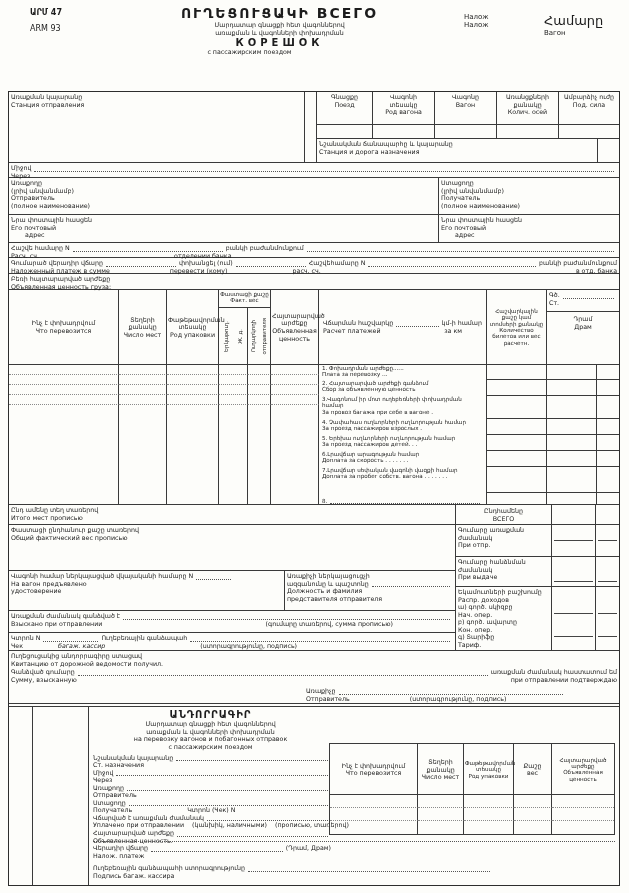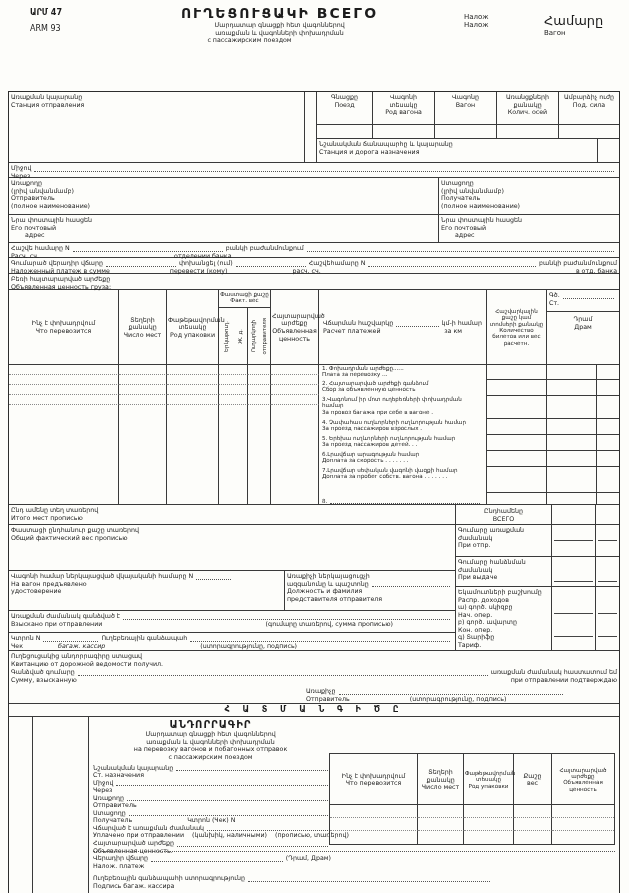--- a/index.html
+++ b/index.html
@@ -35,20 +35,21 @@
 
   <div class="hdr row">
     <div style="width:95px;padding-left:30px;padding-top:3px">
       <div class="lbl" style="font-size:8px;font-weight:bold">ԱՐՄ 47</div>
       <div class="lbl" style="font-size:8px;margin-top:6px">ARM 93</div>
     </div>
     <div class="ctr" style="flex:1">
       <div class="t-hy">ՈՒՂԵՑՈՒՑԱԿԻ ВСЕГО</div>
       <div class="lbl">Մարդատար գնացքի հետ վագոններով</div>
       <div class="lbl">առաքման և վագոնների փոխադրման</div>
+      <div class="t-kor">КОРЕШОК</div>
       <div class="lbl" style="margin-left:-60px">с пассажирским поездом</div>
     </div>
     <div class="row" style="width:165px;padding-top:8px">
       <div style="width:80px">
         <div class="lbl" style="font-size:7px">Налож</div>
         <div class="lbl" style="font-size:7px">Налож</div>
       </div>
       <div style="width:80px">
         <div class="lbl" style="font-size:13px">Համարը</div>
         <div class="lbl" style="font-size:7px">Вагон</div>
@@ -499,21 +500,20 @@
         <span class="lbl">Առաքիչը</span>
         <span class="fl"></span>
       </div>
       <div class="row" style="margin-left:295px;width:260px">
         <span class="lbl">Отправитель</span>
         <span class="lbl" style="margin-left:60px">(ստորագրությունը, подпись)</span>
       </div>
     </div>
 
     <div class="bt bb ctr" style="padding:1px 0">
-      <div class="cutl">Հ Ա Տ Մ Ա Ն    Գ Ի Ծ Ը</div>
     </div>
 
     <div class="row" style="height:178px">
       <div class="br" style="width:24px"></div>
       <div class="br" style="width:56px"></div>
       <div style="flex:1;position:relative;padding:2px 4px">
         <div class="ctr" style="width:235px">
           <div style="font-size:10px;font-weight:bold;letter-spacing:1px">ԱՆԴՈՐՐԱԳԻՐ</div>
           <div class="lbl">Մարդատար գնացքի հետ վագոններով</div>
           <div class="lbl">առաքման և վագոնների փոխադրման</div>

